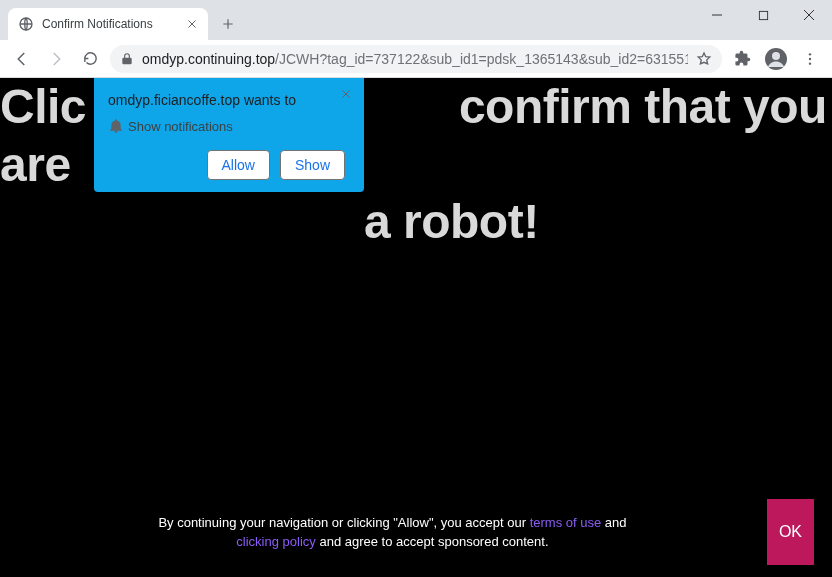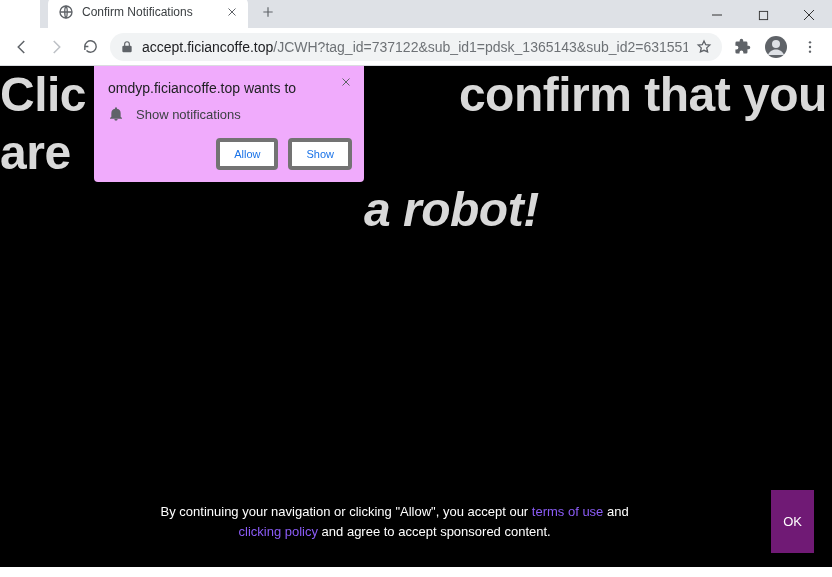--- a/index.html
+++ b/index.html
@@ -1,19 +1,19 @@
 <!DOCTYPE html>
 <html><head>
 <meta charset="utf-8">
 <style>
 * { margin: 0; padding: 0; box-sizing: border-box; font-family: "Segoe UI", Arial, sans-serif; }
 body { width: 832px; height: 577px; overflow: hidden; background: #fff; }
 
 
-.titlebar { height: 28px; background: #dee1e6; display: flex; align-items: flex-end; position: relative; margin-left: 40px; }
+.titlebar { height: 40px; background: #dee1e6; display: flex; align-items: flex-end; position: relative; }
 .tab { margin-left: 8px; height: 32px; background: #fff; border-radius: 8px 8px 0 0; display: flex; align-items: center; padding: 0 8px 0 10px; min-width: 200px; position: relative; }
 .tab .favicon { width: 16px; height: 16px; margin-right: 8px; color: #5f6368; display:flex; align-items:center; justify-content:center;}
 .tab .title { font-size: 12px; color: #3c4043; flex: 1; white-space: nowrap; overflow: hidden; }
 .tab .close { width: 16px; height: 16px; display: flex; align-items: center; justify-content: center; color: #5f6368; border-radius: 50%; cursor: pointer; }
 .newtab { width: 28px; height: 28px; display: flex; align-items: center; justify-content: center; color: #5f6368; cursor: pointer; margin-left: 6px; margin-bottom: 2px; }
 .win-controls { position: absolute; right: 0; top: 0; display: flex; }
 .win-btn { width: 46px; height: 30px; display: flex; align-items: center; justify-content: center; color: #333; cursor: pointer; }
 
 
 .toolbar { height: 38px; background: #fff; display: flex; align-items: center; padding: 0 8px; gap: 6px; border-bottom: 1px solid #dadce0; }
@@ -25,37 +25,37 @@
 .omnibox .url .domain { color: #202124; }
 .omnibox .url .path { color: #6e7276; }
 .omnibox .star { margin-left: auto; color: #5f6368; display:flex; }
 .ext-btn, .avatar-btn, .menu-btn { width: 28px; height: 28px; display: flex; align-items: center; justify-content: center; color: #5f6368; cursor: pointer; }
 .avatar-btn svg { width: 24px; height: 24px; }
 
 
 .viewport { position: relative; width: 100%; height: calc(577px - 76px); background: #000; overflow: hidden; }
 .headline { color: #d9d9d9; font-weight: 800; font-size: 48px; line-height: 1.2; letter-spacing: -0.5px; padding-left: 0; }
 .headline .l1 { display:block; }
-.headline .l2 { display:block; padding-left: 364px; font-style: italic; }
+.headline .l2 { display:block; padding-left: 364px; }
 
 
-.perm { position: absolute; left: 94px; top: 0; width: 270px; background: #f0abfc; box-shadow: 0 4px 14px rgba(0,0,0,.3); border-radius: 0 0 4px 4px; padding: 14px 12px 12px 14px; z-index: 10; }
+.perm { position: absolute; left: 94px; top: 0; width: 270px; background: #0ea5e9; box-shadow: 0 4px 14px rgba(0,0,0,.3); border-radius: 0 0 4px 4px; padding: 14px 19px 12px 14px; z-index: 10; }
 .perm .closex { position: absolute; right: 8px; top: 6px; width: 20px; height: 20px; display:flex; align-items:center; justify-content:center; color:#5f6368; cursor:pointer; }
 .perm .origin { font-size: 14px; color: #202124; margin-bottom: 10px; }
-.perm .row { display: flex; align-items: center; gap: 12px; margin-bottom: 16px; }
+.perm .row { display: flex; align-items: center; gap: 4px; margin-bottom: 16px; }
 .perm .bell { color:#5f6368; display:flex; }
 .perm .kind { font-size: 13px; color: #3c4043; }
 .perm .actions { display: flex; justify-content: flex-end; gap: 10px; }
-.perm .btn { border: 4px solid #737373; background: #fff; color: #1a73e8; font-size: 11px; padding: 6px 14px; border-radius: 4px; cursor: pointer; }
+.perm .btn { border: 1px solid #737373; background: #fff; color: #1a73e8; font-size: 14px; padding: 6px 14px; border-radius: 4px; cursor: pointer; }
 
 
 .cookie { position: absolute; left: 0; right: 0; bottom: 0; padding: 10px 18px 14px; display: flex; align-items: center; color: #fff; font-size: 13px; }
 .cookie .msg { flex: 1; text-align: center; line-height: 1.5; }
 .cookie .msg a { color: #8b5cf6; text-decoration: none; }
-.cookie .ok { background: #701a75; color: #fff; border: none; padding: 24px 12px; font-size: 13px; cursor: pointer; }
+.cookie .ok { background: #be185d; color: #fff; border: none; padding: 24px 12px; font-size: 16px; cursor: pointer; }
 </style>
 </head>
 <body>
 
 <div class="titlebar">
   <div class="tab">
     <span class="favicon">
       <svg viewBox="0 0 24 24" width="16" height="16" fill="none" stroke="currentColor" stroke-width="2">
           <circle cx="12" cy="12" r="9"></circle>
           <path d="M3 12h18M12 3c2.5 3 2.5 15 0 18M12 3c-2.5 3-2.5 15 0 18"></path>
@@ -109,21 +109,21 @@
         <path d="M4 17v-5h5"></path>
       </svg>
   </div>
   <div class="omnibox">
     <span class="lock">
       <svg viewBox="0 0 24 24" width="14" height="14" fill="currentColor">
           <path d="M12 2a5 5 0 0 0-5 5v3H6a2 2 0 0 0-2 2v7a2 2 0 0 0 2 2h12a2 2 0 0 0 2-2v-7a2 2 0 0 0-2-2h-1V7a5 5 0 0 0-5-5zm-3 8V7a3 3 0 1 1 6 0v3H9z"></path>
         </svg>
     </span>
     <span class="url">
-      <span class="domain">accept.ficiancoffe.top</span><span class="path">/JCWH?tag_id=737122&amp;sub_id1=pdsk_1365143&amp;sub_id2=6315518750381641888&amp;coo...</span>
+      <span class="domain">omdyp.continuing.top</span><span class="path">/JCWH?tag_id=737122&amp;sub_id1=pdsk_1365143&amp;sub_id2=6315518750381641888&amp;coo...</span>
     </span>
     <span class="star">
       <svg viewBox="0 0 24 24" width="16" height="16" fill="none" stroke="currentColor" stroke-width="2">
           <path d="M12 3l2.6 5.6 6 .6-4.5 4.1 1.3 6L12 16.9 6.6 19.3l1.3-6L3.4 9.2l6-.6L12 3z"></path>
         </svg>
     </span>
   </div>
   <div class="ext-btn">
     <svg viewBox="0 0 24 24" width="17" height="17" fill="currentColor">
         <path d="M20.5 11H19V7a2 2 0 0 0-2-2h-4V3.5a2.5 2.5 0 1 0-5 0V5H4a2 2 0 0 0-2 2v3.8h1.5a2.7 2.7 0 0 1 0 5.4H2V20a2 2 0 0 0 2 2h3.8v-1.5a2.7 2.7 0 0 1 5.4 0V22H17a2 2 0 0 0 2-2v-4h1.5a2.5 2.5 0 1 0 0-5z"></path>

